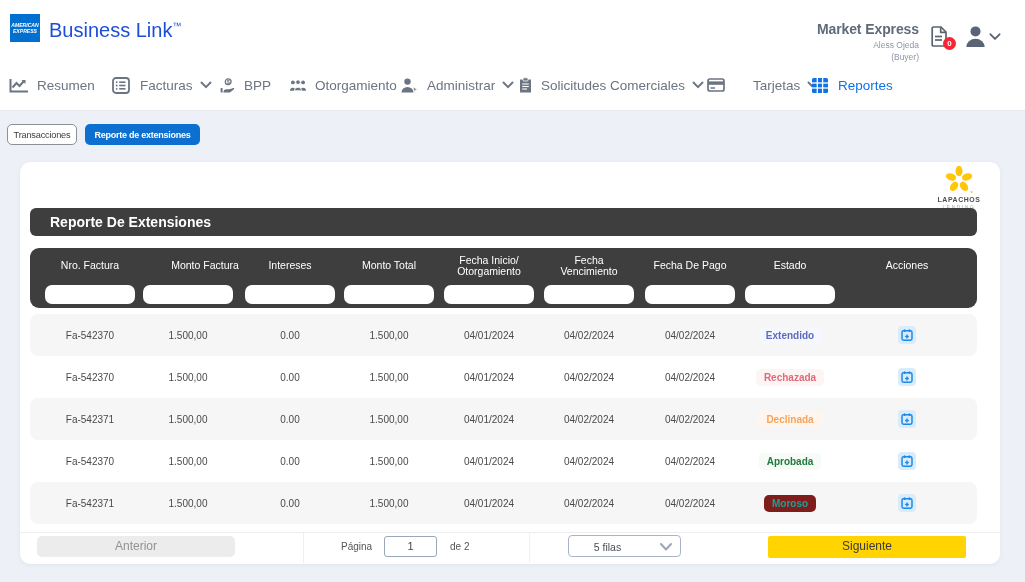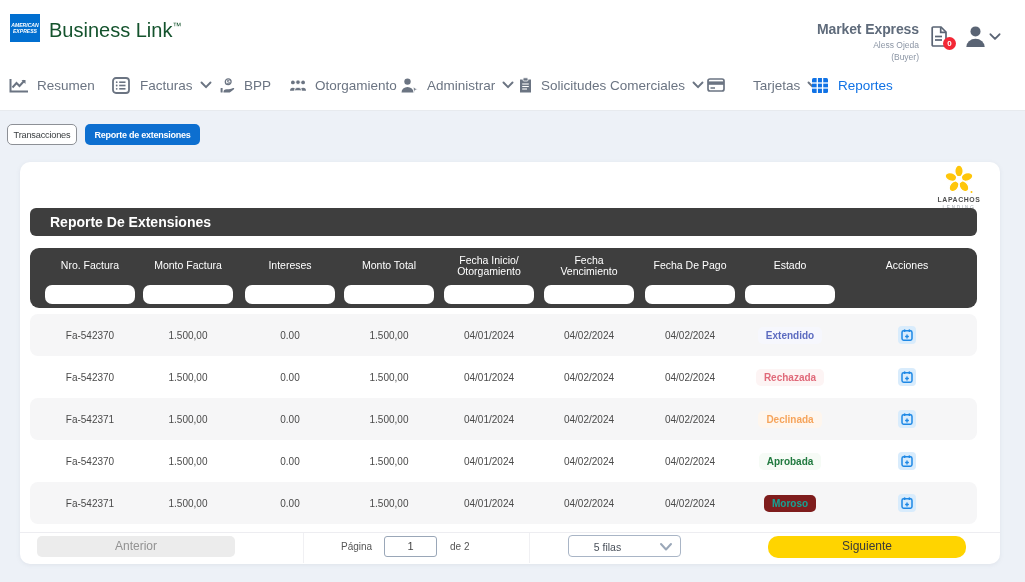--- a/index.html
+++ b/index.html
@@ -2,21 +2,21 @@
 <html><head>
 <meta charset="utf-8">
 <style>
 * { margin:0; padding:0; box-sizing:border-box; }
 svg text { font-family:"Liberation Sans", sans-serif; }
 html,body { width:1025px; height:582px; font-family:"Liberation Sans", sans-serif; background:#edf1f7; overflow:hidden; }
 .abs { position:absolute; }
 #page { position:relative; width:1025px; height:582px; }
 
 #header { position:absolute; left:0; top:0; width:1025px; height:111px; background:#fff; border-bottom:1px solid #e7eaee; }
-#bizlink { position:absolute; left:49px; top:19px; font-size:20px; color:#14532d; letter-spacing:0; }
+#bizlink { position:absolute; left:49px; top:19px; font-size:20px; color:#1d4ed8; letter-spacing:0; }
 #bizlink sup { font-size:9px; }
 #mex { position:absolute; right:106px; top:21px; text-align:right; }
 #mex .l1 { font-size:14px; font-weight:bold; color:#5f6b7b; letter-spacing:-0.1px; }
 #mex .l2 { font-size:8.5px; color:#8b95a4; margin-top:3px; }
 #mex .l3 { font-size:8.5px; color:#8b95a4; margin-top:2px; }
 
 .nav-item { position:absolute; top:74px; height:22px; display:flex; align-items:center; font-size:13.5px; color:#6b7482; white-space:nowrap; }
 .nav-item svg { flex:0 0 auto; }
 .nav-blue { color:#1072e5; }
 
@@ -36,21 +36,21 @@
 .p-ext { color:#5c6bc0; background:#f6f7fd; }
 .p-rec { color:#e06a7a; background:#fdf4f4; }
 .p-dec { color:#f6a45b; background:#fef6ee; }
 .p-apr { color:#20793f; background:#f6fbf6; }
 .p-mor { color:#16a394; background:#7f1d1d; }
 .calbtn { width:18px; height:18px; background:#d9ecfc; border-radius:4px; display:flex; align-items:center; justify-content:center; }
 
 #cfoot { position:absolute; left:0; top:370px; width:980px; height:32px; border-top:1px solid #ededf1; }
 .vdiv { position:absolute; top:371px; width:1px; height:30px; background:#f0f0f3; }
 .btn-ant { position:absolute; left:17px; top:374px; width:198px; height:21px; background:#ececec; border-radius:5px; font-size:12px; color:#929292; text-align:center; line-height:21px; }
-.btn-sig { position:absolute; left:748px; top:374px; width:198px; height:22px; background:#ffd400; border-radius:10px; font-size:12px; color:#3a3a3a; text-align:center; line-height:21px; }
+.btn-sig { position:absolute; left:748px; top:374px; width:198px; height:22px; background:#ffd400; border-radius:2px; font-size:12px; color:#3a3a3a; text-align:center; line-height:21px; }
 .pag-lbl { position:absolute; top:374px; height:21px; line-height:21px; font-size:10px; color:#555;text-align:right; }
 .pag-input { position:absolute; left:364px; top:374px; width:53px; height:21px; border:1px solid #9aa7b8; border-radius:3px; background:#fff; font-size:11px; color:#444; text-align:center; line-height:19px; }
 .sel { position:absolute; left:548px; top:373px; width:113px; height:22px; border:1px solid #a9b5c6; border-radius:4px; background:#fff; }
 .sel .st { position:absolute; left:0; right:34px; top:0; height:22px; text-align:center; line-height:22px; font-size:10.5px; color:#49505a; }
 .sel svg { position:absolute; right:7px; top:6px; }
 </style>
 </head>
 <body>
 <div id="page">
   <div id="header"></div>
@@ -190,21 +190,21 @@
           </g>
         <circle cx="0" cy="0" r="3.4" fill="#fff" stroke="none"></circle>
         <circle cx="12.5" cy="12.5" r="1" fill="#ffc60a" stroke="none"></circle>
       </g>
       <text x="23" y="36.5" font-size="6.9" font-weight="bold" fill="#4d4d4d" text-anchor="middle" letter-spacing="0.6">LAPACHOS</text>
       <text x="23" y="44" font-size="4.6" fill="#9aa0a6" text-anchor="middle" letter-spacing="1.8">LENDING</text>
     </svg>
     <div id="titlebar">Reporte De Extensiones</div>
     <div id="thead">
         <div class="hlabel" style="left:12px;width:96px">Nro. Factura</div>
-        <div class="hlabel" style="left:110px;width:96px">Monto Factura</div>
+        <div class="hlabel" style="left:127px;width:96px">Monto Factura</div>
         <div class="hlabel" style="left:212px;width:96px">Intereses</div>
         <div class="hlabel" style="left:311px;width:96px">Monto Total</div>
         <div class="hlabel" style="left:411px;width:96px">Fecha Inicio/<br>Otorgamiento</div>
         <div class="hlabel" style="left:511px;width:96px">Fecha<br>Vencimiento</div>
         <div class="hlabel" style="left:612px;width:96px">Fecha De Pago</div>
         <div class="hlabel" style="left:712px;width:96px">Estado</div>
         <div class="hlabel" style="left:829px;width:96px">Acciones</div>
         <div class="hinput" style="left:15px"></div>
         <div class="hinput" style="left:113px"></div>
         <div class="hinput" style="left:215px"></div>

